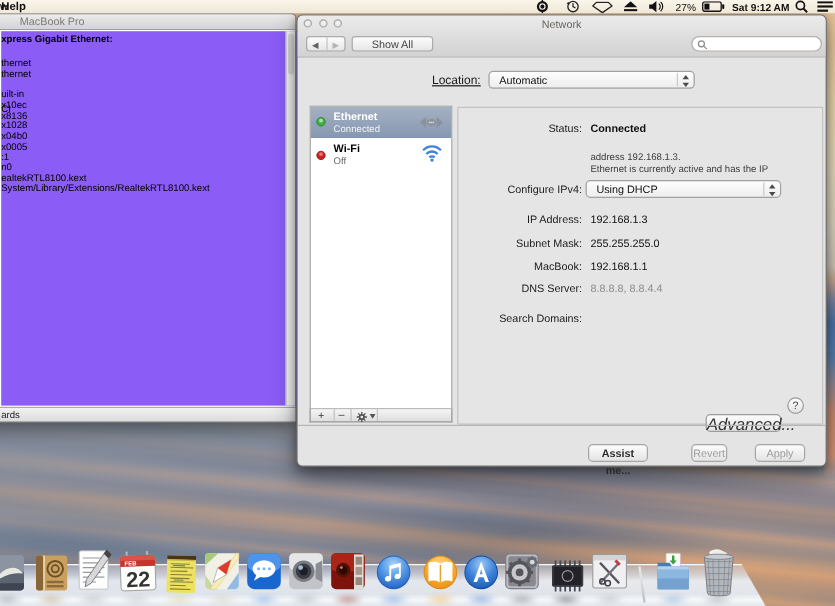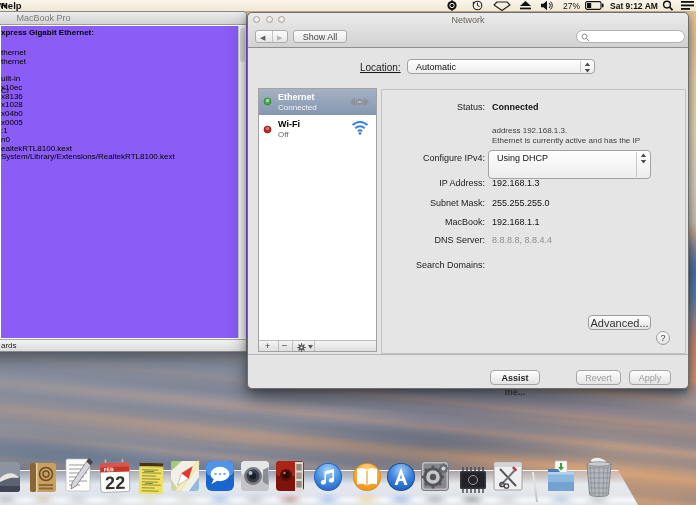--- a/index.html
+++ b/index.html
@@ -56,21 +56,21 @@
   background:linear-gradient(#ebebeb,#d2d2d2); border-bottom:1px solid #8e8e8e;
   border-radius:5px 5px 0 0; }
 #nettitle { position:absolute; top:2px; left:0; right:0; text-align:center;
   font-size:9px; color:#696561; }
 .tl { position:absolute; top:3px; width:7px; height:7px; border-radius:50%;
   border:1px solid #a9a5a1; background:radial-gradient(circle at 50% 40%, #f2f0ee 30%, #d8d5d2); }
 .navbtn { position:absolute; left:7px; top:17px; width:33px; height:13px;
   background:linear-gradient(#fdfdfd,#e6e6e6); border:1px solid #ababab; border-radius:3px; }
 .navbtn .sep { position:absolute; left:16px; top:0; bottom:0; width:1px; background:#c3c3c3; }
 .navbtn .a { position:absolute; top:3px; font-size:7px; color:#8f8f8f; }
-#showall { position:absolute; left:45px; top:17px; width:54px; height:13px;
+#showall { position:absolute; left:45px; top:17px; width:68px; height:13px;
   background:linear-gradient(#fdfdfd,#e6e6e6); border:1px solid #ababab; border-radius:3px;
   font-size:9px; color:#444; text-align:center; line-height:12px; }
 #search { position:absolute; left:328px; top:17px; width:109px; height:13px;
   background:#fff; border:1px solid #b5b0ab; border-radius:7px; }
 #search svg { position:absolute; left:4px; top:2px; }
 
 #locrow { position:absolute; left:0; top:49px; font-size:9px; color:#1a1a1a; }
 .popup { position:absolute; background:linear-gradient(#fefefe,#ededed);
   border:1px solid #a2a2a2; border-radius:4px; font-size:9px; color:#111; }
 .popup .txt { position:absolute; left:8px; top:2px; }
@@ -82,23 +82,23 @@
 #selrow { position:absolute; left:0; top:0; right:0; height:26px;
   background:linear-gradient(#a5b1c3,#8597b0); }
 #sidefoot { position:absolute; left:10px; top:327px; width:119px; height:12px;
   background:linear-gradient(#f5f5f5,#dedede); border:1px solid #a2a2a2; border-top:1px solid #bbb;
   font-size:9px; color:#333; }
 #sidefoot i { position:absolute; top:0; bottom:0; width:1px; background:#c0c0c0; }
 
 #rightpane { position:absolute; left:133px; top:76px; width:305px; height:265px; border:1px solid #c2c2c2; border-radius:1px; background:rgba(255,255,255,0.06); }
 .lab { position:absolute; right:200px; font-size:9px; color:#1c1c1c; text-align:right; white-space:nowrap; }
 .val { position:absolute; left:110px; font-size:9px; color:#111; white-space:nowrap; }
-#advanced { position:absolute; left:340px; top:302px; width:63px; height:15px;
+#advanced { position:absolute; left:340px; top:332px; width:63px; height:15px;
   background:linear-gradient(#fdfdfd,#e3e3e3); border:1px solid #9d9d9d; border-radius:4px;
-  font-size:11px; color:#333; text-align:center; line-height:14px; }
+  font-size:14px; color:#333; text-align:center; line-height:14px;font-style:italic; }
 #helpbtn { position:absolute; left:408px; top:318px; width:14px; height:14px; border-radius:50%;
   background:linear-gradient(#fdfdfd,#e3e3e3); border:1px solid #9d9d9d;
   font-size:9px; color:#444; text-align:center; line-height:13px; }
 #netdivider { position:absolute; left:0; top:341px; right:0; height:1px; background:#b5b5b5; }
 .botbtn { position:absolute; top:357px; height:15px;
   background:linear-gradient(#fdfdfd,#e3e3e3); border:1px solid #a6a6a6; border-radius:4px;
   font-size:9px; text-align:center; line-height:14px; }
 
 
 #dockshelf { position:absolute; left:-20px; top:470px; width:660px; height:35px;
@@ -159,21 +159,21 @@
     <div id="search">
         <svg width="9" height="9" viewBox="0 0 9 9">
           <circle cx="3.5" cy="3.5" r="2.5" fill="none" stroke="#8a8a8a" stroke-width="1"></circle>
           <line x1="5.5" y1="5.5" x2="8" y2="8" stroke="#8a8a8a" stroke-width="1"></line>
         </svg>
       </div>
   </div>
 
   <div id="locrow">
     <span style="position:absolute; left:112px; top:0; font-size:10px;text-decoration:underline;">Location:</span>
-    <div class="popup" style="left:159px; top:-3px; width:188px; height:15px;padding-left:44px;">
+    <div class="popup" style="left:159px; top:-3px; width:172px; height:15px;padding-left:44px;">
       <span class="txt">Automatic</span>
       <div class="step">
           <svg width="7" height="11" viewBox="0 0 7 11" style="position:absolute;left:3px;top:1px;">
             <path d="M3.5 0.5 L6.2 4 L0.8 4 Z" fill="#4a4a4a"></path>
             <path d="M3.5 10.5 L6.2 7 L0.8 7 Z" fill="#4a4a4a"></path>
           </svg>
         </div>
     </div>
   </div>
 
@@ -231,21 +231,21 @@
       </svg>
   </div>
 
   <div id="rightpane">
     <span class="lab" style="top:12px;">Status:</span>
     <span class="val" style="top:12px; font-weight:bold;">Connected</span>
     <span class="val" style="top:26px; font-size:8px; color:#3c3c3c;margin-top:20px;">Ethernet is currently active and has the IP</span>
     <span class="val" style="top:36px; font-size:8px; color:#3c3c3c;">address 192.168.1.3.</span>
 
     <span class="lab" style="top:63px;">Configure IPv4:</span>
-    <div class="popup" style="left:106px; top:60px; width:163px; height:29px;">
+    <div class="popup" style="left:106px; top:60px; width:163px; height:15px;">
       <span class="txt">Using DHCP</span>
       <div class="step">
           <svg width="7" height="11" viewBox="0 0 7 11" style="position:absolute;left:3px;top:1px;">
             <path d="M3.5 0.5 L6.2 4 L0.8 4 Z" fill="#4a4a4a"></path>
             <path d="M3.5 10.5 L6.2 7 L0.8 7 Z" fill="#4a4a4a"></path>
           </svg>
         </div>
     </div>
 
     <span class="lab" style="top:88px;">IP Address:</span>
@@ -256,21 +256,21 @@
     <span class="val" style="top:127px;">192.168.1.1</span>
     <span class="lab" style="top:145px;">DNS Server:</span>
     <span class="val" style="top:145px; color:#8e8e8e;">8.8.8.8, 8.8.4.4</span>
     <span class="lab" style="top:170px;">Search Domains:</span>
   </div>
 
   <div id="advanced">Advanced...</div>
   <div id="helpbtn">?</div>
   <div id="netdivider"></div>
   <div class="botbtn" style="left:242px; width:50px; color:#2a2a2a; font-weight:bold;">Assist me...</div>
-  <div class="botbtn" style="left:328px; width:45px; color:#9b9b9b;">Revert</div>
+  <div class="botbtn" style="left:328px; width:30px; color:#9b9b9b;">Revert</div>
   <div class="botbtn" style="left:381px; width:42px; color:#9b9b9b;">Apply</div>
 </div>
 
 <div id="menubar">
   <span class="m" style="left:0px;">w</span>
   <span class="m" style="left:1px; font-size:9.5px;">Help</span>
   <svg class="mi" style="left:446px; top:0px;" width="12" height="11" viewBox="0 0 12 11">
     <circle cx="6" cy="5.5" r="4.6" fill="#111"></circle>
     <circle cx="6" cy="5.5" r="2.2" fill="none" stroke="#f2ecdf" stroke-width="1"></circle>
     <rect x="5.4" y="0" width="1.2" height="1.6" fill="#111"></rect>

